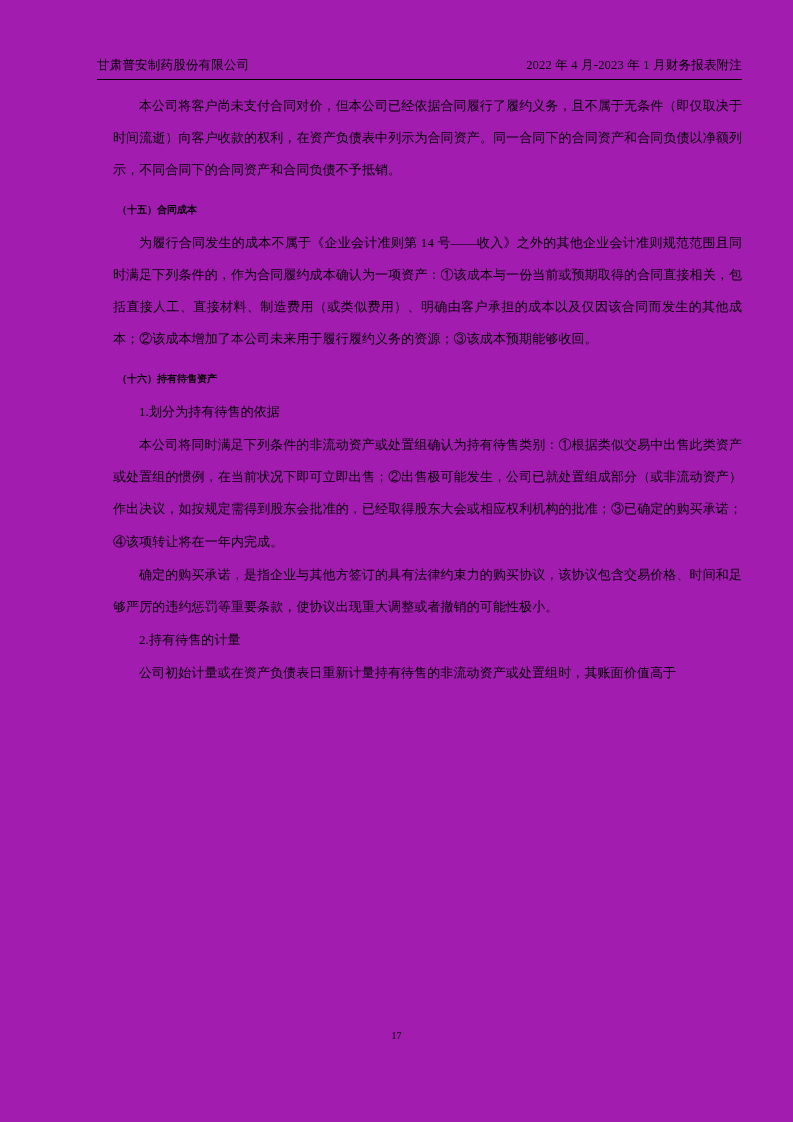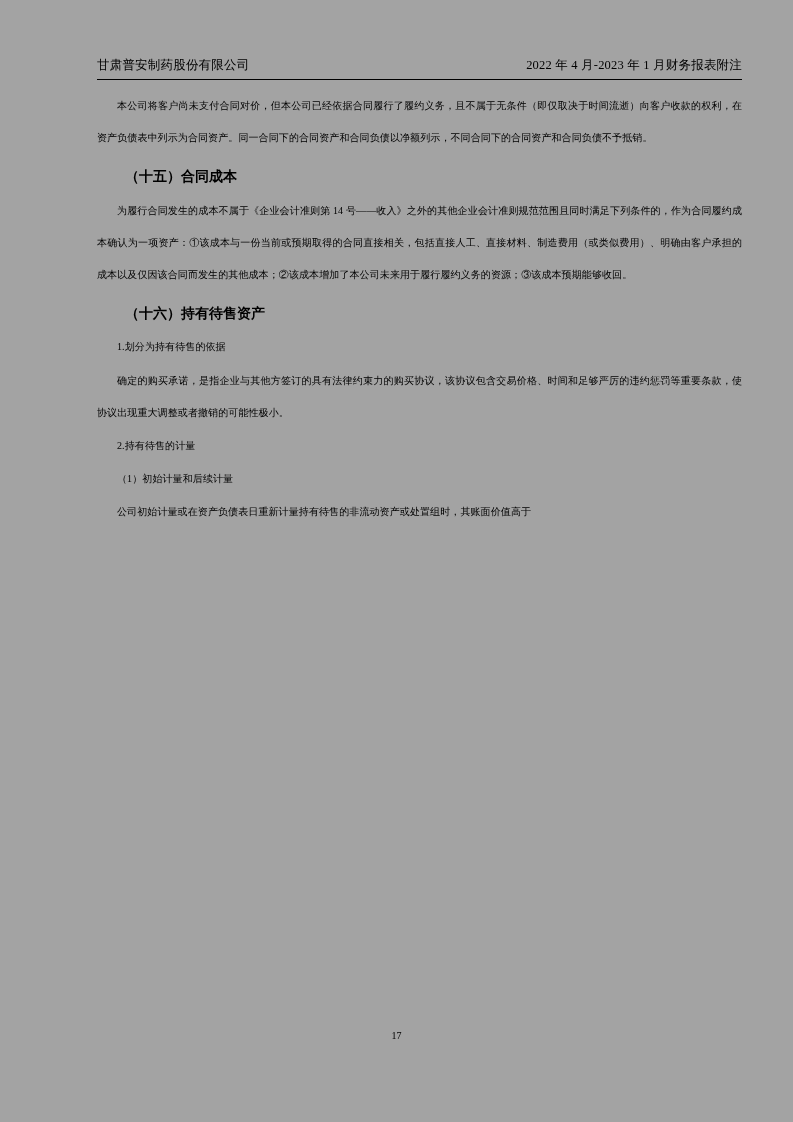--- a/index.html
+++ b/index.html
@@ -3,21 +3,21 @@
 <meta charset="utf-8">
 <style>
   html, body {
     margin: 0;
     padding: 0;
     background: #888;
   }
   .page {
     width: 793px;
     height: 1122px;
-    background: #a3a3a3;
+    background: #a21caf;
     position: relative;
     margin: 0 auto;
     box-sizing: border-box;
     font-family: "Liberation Serif", "DejaVu Serif", serif;
     color: #000;
     overflow: hidden;
   }
   .content {
     position: absolute;
     left: 97px;
@@ -37,31 +37,31 @@
   .header-left {
     white-space: nowrap;
   }
   .header-right {
     white-space: nowrap;
   }
   .body-text {
     margin-top: 10px;
   }
   p.para {
-    margin: 0 0 1px 0;
-    font-size: 10px;
+    margin: 0 0 1px 16px;
+    font-size: 13px;
     line-height: 32.2px;
     text-align: justify;
     text-justify: inter-ideograph;
     text-indent: 2em;
     letter-spacing: 0.1px;
   }
   p.heading {
     margin: 7px 0 1px 0;
-    font-size: 14px;
+    font-size: 10px;
     line-height: 32.2px;
     text-indent: 2em;
     font-weight: bold;
     font-family: "Liberation Serif", "DejaVu Serif", serif;
   }
   .pagenum {
     position: absolute;
     left: 0;
     right: 0;
     top: 1030px;
@@ -80,22 +80,22 @@
       <div class="header-left">甘肃普安制药股份有限公司</div>
       <div class="header-right">2022 年 4 月-2023 年 1 月财务报表附注</div>
     </div>
 
     <div class="body-text">
       <p class="para">本公司将客户尚未支付合同对价，但本公司已经依据合同履行了履约义务，且不属于无条件（即仅取决于时间流逝）向客户收款的权利，在资产负债表中列示为合同资产。同一合同下的合同资产和合同负债以净额列示，不同合同下的合同资产和合同负债不予抵销。</p>
       <p class="heading">（十五）合同成本</p>
       <p class="para">为履行合同发生的成本不属于《企业会计准则第 14 号——收入》之外的其他企业会计准则规范范围且同时满足下列条件的，作为合同履约成本确认为一项资产：①该成本与一份当前或预期取得的合同直接相关，包括直接人工、直接材料、制造费用（或类似费用）、明确由客户承担的成本以及仅因该合同而发生的其他成本；②该成本增加了本公司未来用于履行履约义务的资源；③该成本预期能够收回。</p>
       <p class="heading">（十六）持有待售资产</p>
       <p class="para">1.划分为持有待售的依据</p>
+      <p class="para">本公司将同时满足下列条件的非流动资产或处置组确认为持有待售类别：①根据类似交易中出售此类资产或处置组的惯例，在当前状况下即可立即出售；②出售极可能发生，公司已就处置组成部分（或非流动资产）作出决议，如按规定需得到股东会批准的，已经取得股东大会或相应权利机构的批准；③已确定的购买承诺；④该项转让将在一年内完成。</p>
       <p class="para">确定的购买承诺，是指企业与其他方签订的具有法律约束力的购买协议，该协议包含交易价格、时间和足够严厉的违约惩罚等重要条款，使协议出现重大调整或者撤销的可能性极小。</p>
       <p class="para">2.持有待售的计量</p>
-      <p class="para">（1）初始计量和后续计量</p>
       <p class="para">公司初始计量或在资产负债表日重新计量持有待售的非流动资产或处置组时，其账面价值高于</p>
     </div>
 
   </div>
 
   <div class="pagenum">17</div>
 </div>
 
 </body></html>

